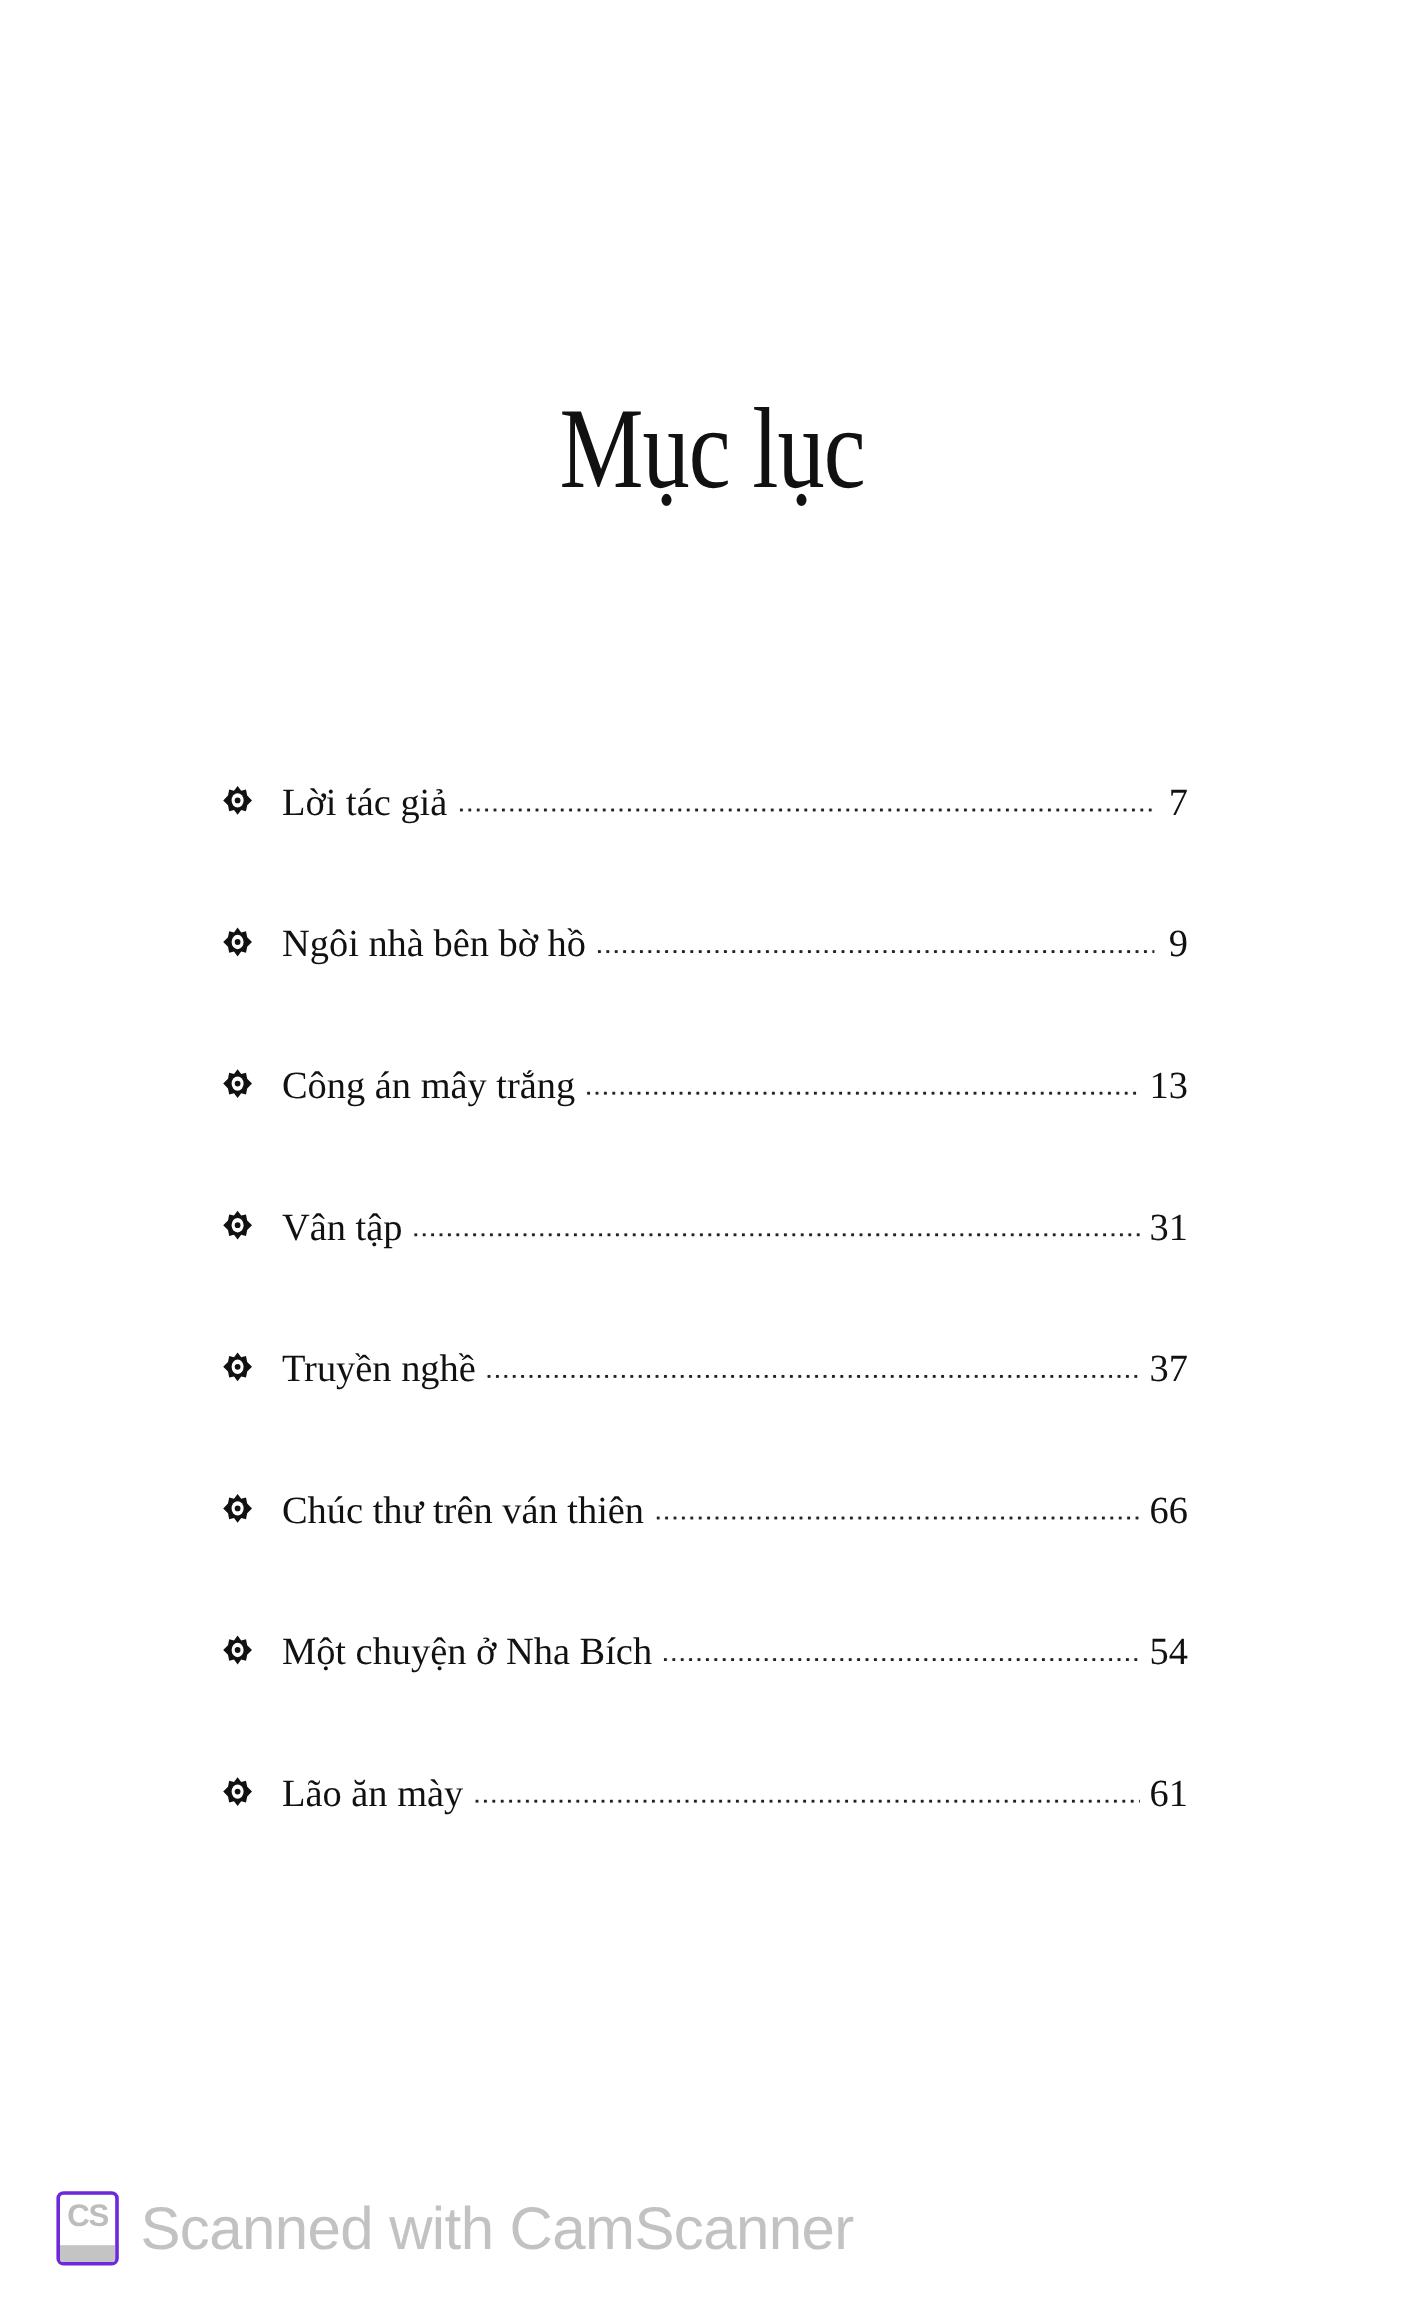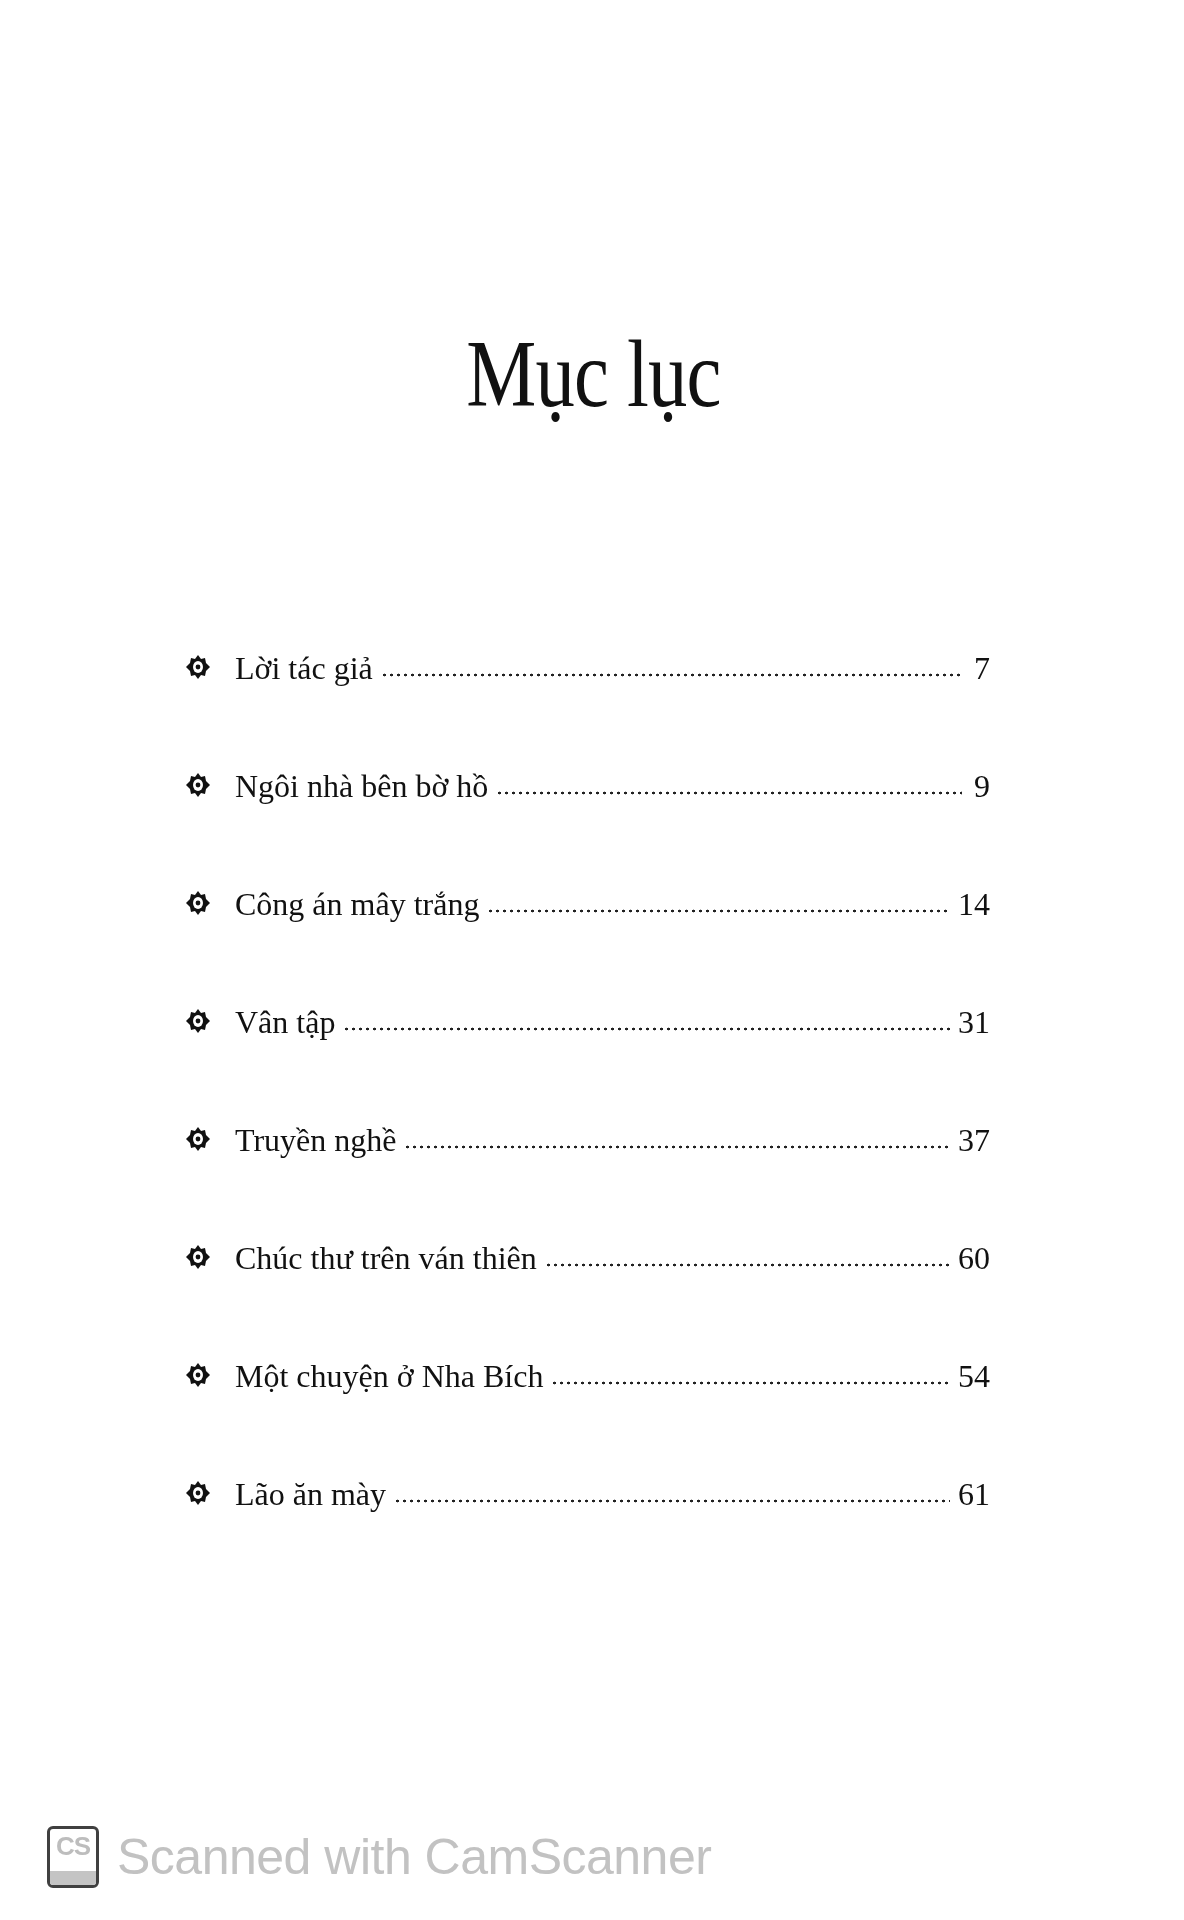--- a/index.html
+++ b/index.html
@@ -20,21 +20,21 @@
   .bullet { width: 26px; height: 26px; margin-right: 24px; flex: 0 0 auto; align-self: center; position: relative; top: -30px; }
   .label { white-space: nowrap; }
   .leader {
     flex: 1 1 auto; margin: 0 8px; height: 4px; align-self: baseline; position: relative; top: -2px;
     background-image: radial-gradient(circle, #222 1.3px, transparent 1.6px);
     background-size: 7px 4px; background-repeat: repeat-x;
   }
   .page { white-space: nowrap; min-width: 20px; text-align: right; }
   .watermark { position: absolute; left: 47px; top: 1826px; display: flex; align-items: center; }
   .cs-logo {
-    width: 52px; height: 62px; border: 3px solid #404040; border-radius: 6px; box-sizing: border-box;
+    width: 52px; height: 62px; border: 3px solid #6d28d9; border-radius: 6px; box-sizing: border-box;
     position: relative; overflow: hidden; background: #fff;
   }
   .cs-logo .cs-text {
     position: absolute; top: 2px; left: 0; width: 100%; text-align: center;
     font-family: "Liberation Sans", sans-serif; font-weight: bold; font-size: 26px; color: #bdbdbd; letter-spacing: -1px;
   }
   .cs-logo .cs-bar { position: absolute; left: 0; bottom: 0; width: 100%; height: 14px; background: #c4c4c4; }
   .wm-text {
     margin-left: 18px; font-family: "Liberation Sans", sans-serif; font-size: 50px; color: #c2c2c2;
     letter-spacing: -0.5px;
@@ -67,21 +67,21 @@
     <span class="page">9</span>
   </div>
   <div class="entry">
     <svg class="bullet" viewBox="0 0 26 26">
         <path d="M13 1 L16 5 L20 4 L21 9 L25 13 L21 17 L20 22 L16 21 L13 25 L10 21 L6 22 L5 17 L1 13 L5 9 L6 4 L10 5 Z" fill="#111"></path>
         <ellipse cx="13" cy="13" rx="5" ry="6" fill="#fff"></ellipse>
         <circle cx="13" cy="13" r="2.4" fill="#111"></circle>
       </svg>
     <span class="label">Công án mây trắng</span>
     <span class="leader"></span>
-    <span class="page">14</span>
+    <span class="page">13</span>
   </div>
   <div class="entry">
     <svg class="bullet" viewBox="0 0 26 26">
         <path d="M13 1 L16 5 L20 4 L21 9 L25 13 L21 17 L20 22 L16 21 L13 25 L10 21 L6 22 L5 17 L1 13 L5 9 L6 4 L10 5 Z" fill="#111"></path>
         <ellipse cx="13" cy="13" rx="5" ry="6" fill="#fff"></ellipse>
         <circle cx="13" cy="13" r="2.4" fill="#111"></circle>
       </svg>
     <span class="label">Vân tập</span>
     <span class="leader"></span>
     <span class="page">31</span>
@@ -97,21 +97,21 @@
     <span class="page">37</span>
   </div>
   <div class="entry">
     <svg class="bullet" viewBox="0 0 26 26">
         <path d="M13 1 L16 5 L20 4 L21 9 L25 13 L21 17 L20 22 L16 21 L13 25 L10 21 L6 22 L5 17 L1 13 L5 9 L6 4 L10 5 Z" fill="#111"></path>
         <ellipse cx="13" cy="13" rx="5" ry="6" fill="#fff"></ellipse>
         <circle cx="13" cy="13" r="2.4" fill="#111"></circle>
       </svg>
     <span class="label">Chúc thư trên ván thiên</span>
     <span class="leader"></span>
-    <span class="page">60</span>
+    <span class="page">66</span>
   </div>
   <div class="entry">
     <svg class="bullet" viewBox="0 0 26 26">
         <path d="M13 1 L16 5 L20 4 L21 9 L25 13 L21 17 L20 22 L16 21 L13 25 L10 21 L6 22 L5 17 L1 13 L5 9 L6 4 L10 5 Z" fill="#111"></path>
         <ellipse cx="13" cy="13" rx="5" ry="6" fill="#fff"></ellipse>
         <circle cx="13" cy="13" r="2.4" fill="#111"></circle>
       </svg>
     <span class="label">Một chuyện ở Nha Bích</span>
     <span class="leader"></span>
     <span class="page">54</span>

